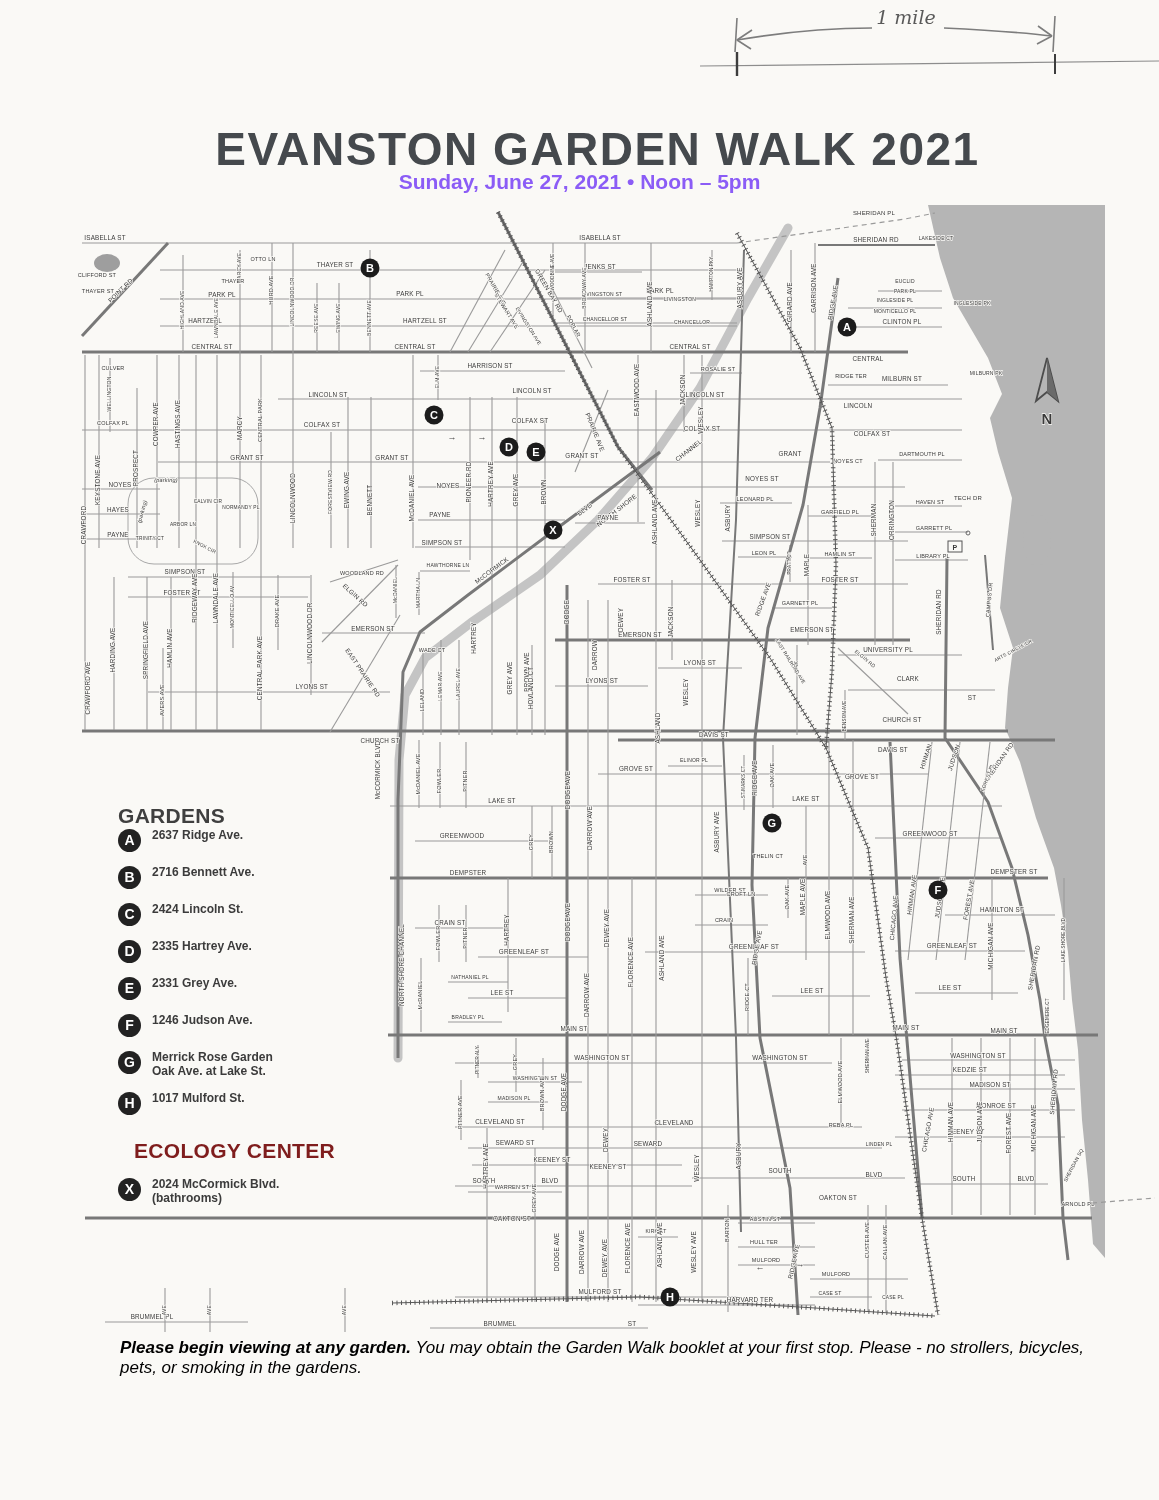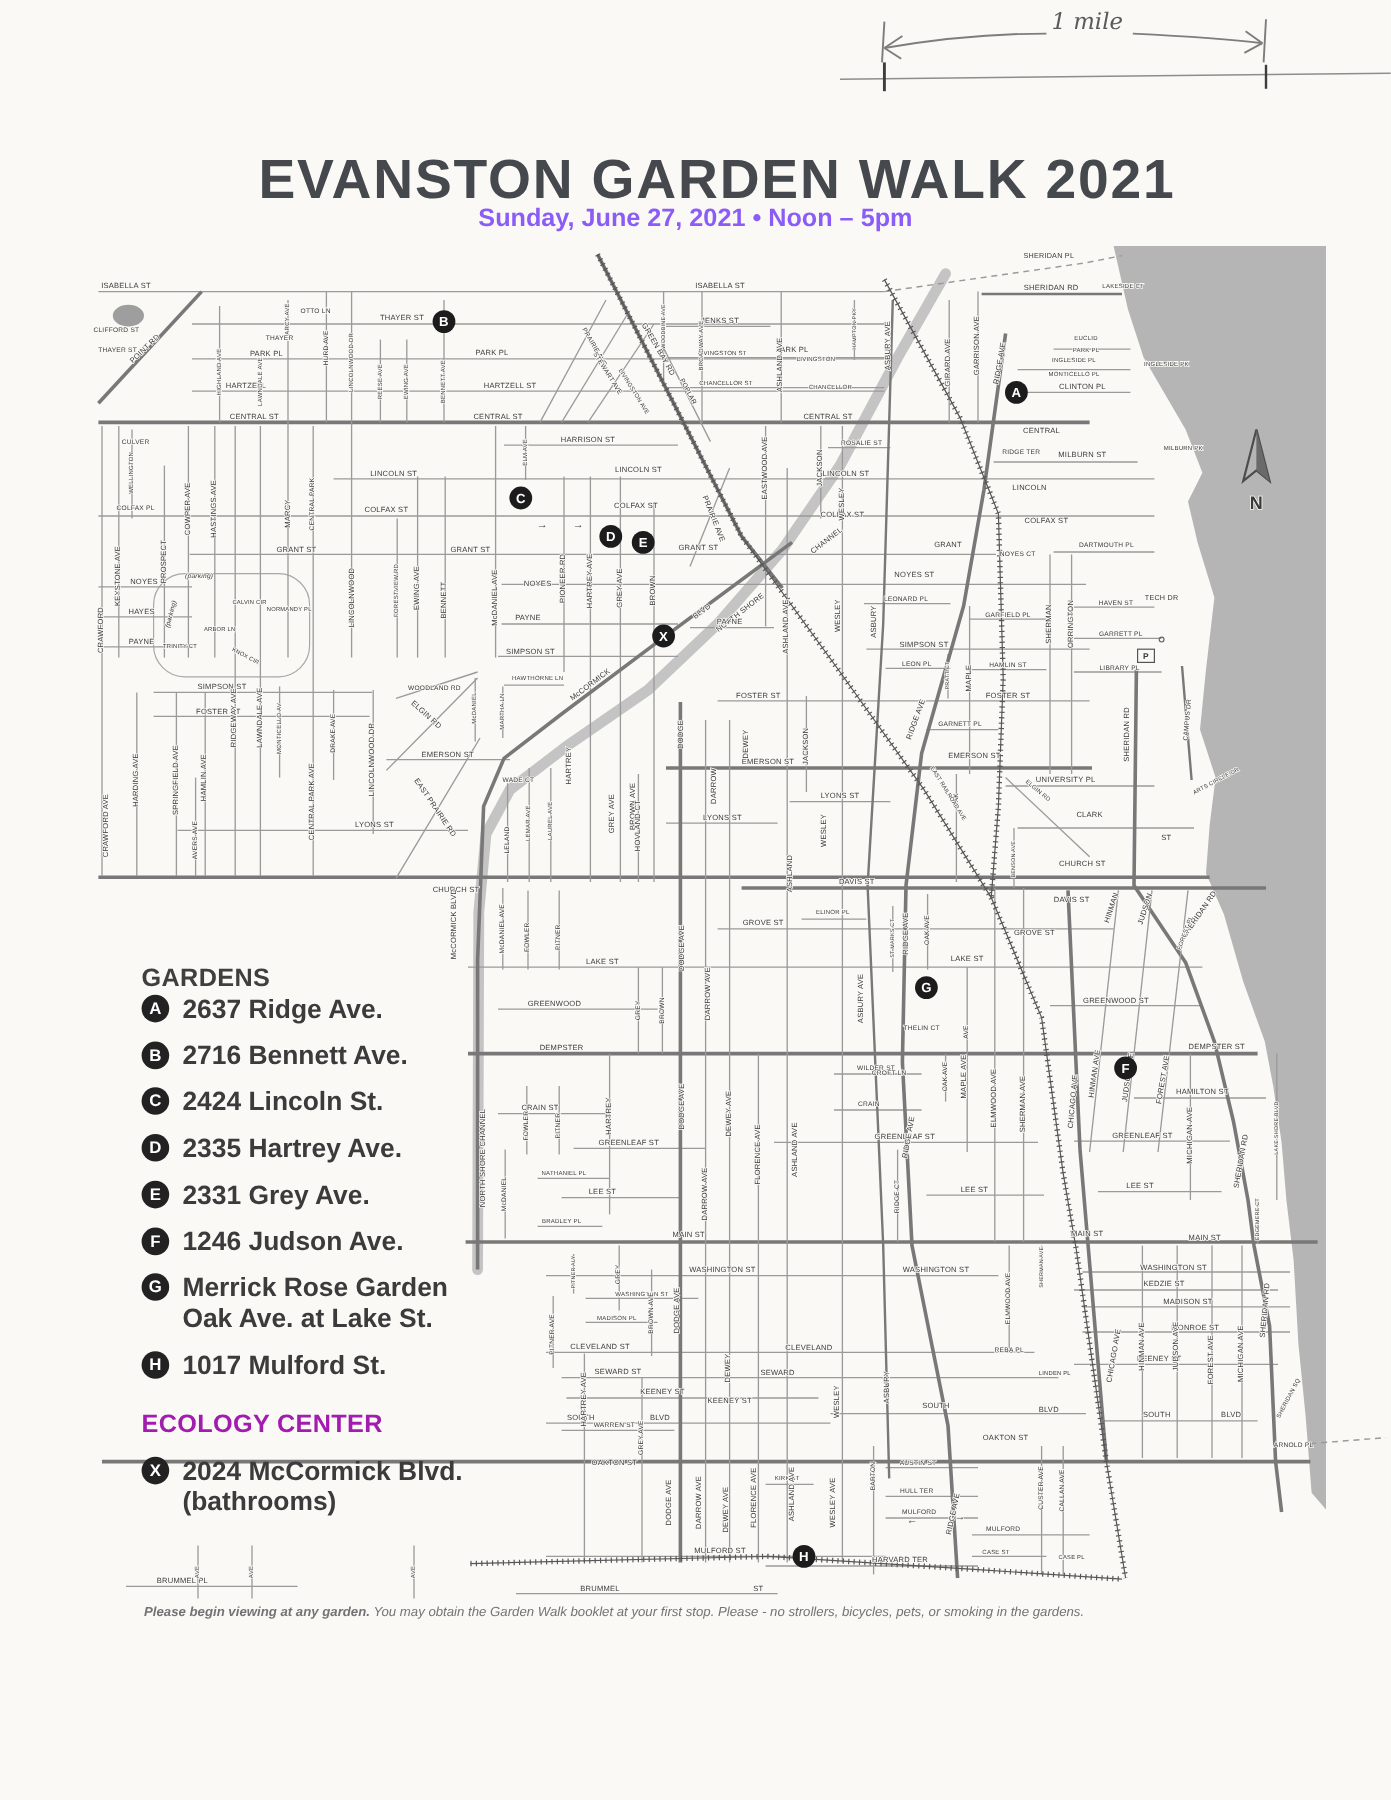--- a/index.html
+++ b/index.html
@@ -9,26 +9,26 @@
     font-weight:900;font-size:46px;letter-spacing:1.5px;color:#45494d;
     font-family:"Liberation Sans",sans-serif;}
   .page-subtitle{position:absolute;top:170px;left:0;width:1159px;text-align:center;
     font-weight:700;font-size:21px;color:#8b5cf6;}
   #map-svg{position:absolute;left:0;top:0;width:1159px;height:1500px;}
   .legend{position:absolute;left:118px;top:804px;width:280px;color:#3b3b3b;}
   .legend-title{font-size:21px;font-weight:900;color:#3f3f3f;letter-spacing:.3px;}
   .legend-item{display:flex;align-items:flex-start;gap:11px;margin-bottom:13px;}
   .badge{flex:0 0 auto;width:23px;height:23px;border-radius:50%;background:#222;color:#fff;
     font-weight:700;font-size:14px;line-height:23px;text-align:center;margin-top:1px;}
-  .addr{font-size:22px;font-weight:700;line-height:1.17;}
+  .addr{font-size:12px;font-weight:700;line-height:1.17;}
   .addr .sub{display:block;}
-  .eco-title{font-size:21px;font-weight:900;color:#a21caf;margin:24px 0 14px 0;letter-spacing:.3px;}
+  .eco-title{font-size:21px;font-weight:900;color:#7f1d1d;margin:24px 0 14px 16px;letter-spacing:.3px;}
   .note{font-weight:700;}
-  .footer{position:absolute;left:120px;top:1338px;width:965px;font-size:11px;
-    font-style:italic;color:#737373;}
+  .footer{position:absolute;left:120px;top:1338px;width:965px;font-size:17px;
+    font-style:italic;color:#000000;}
   .footer .lead{font-weight:700;}
   .ml{font-family:"Liberation Sans",sans-serif;}
 </style>
 </head>
 <body>
 
 <div class="page">
   <svg id="map-svg" viewBox="0 0 1159 1500" xmlns="http://www.w3.org/2000/svg">
       <path d="M928 205 L1105 205 L1105 1258 L1093 1244 L1088 1180 L1082 1120 L1078 1050 L1072 1000 L1068 952 L1061 905 L1054 868 L1036 818 L1020 762 L1005 728 L1008 688 L1013 648 L1000 608 L1005 558 L1012 498 L998 452 L990 418 L1002 394 L988 358 L953 298 L940 258Z" fill="#b5b5b5"></path>
       <ellipse cx="1037" cy="540" rx="14" ry="26" fill="#b5b5b5"></ellipse>

